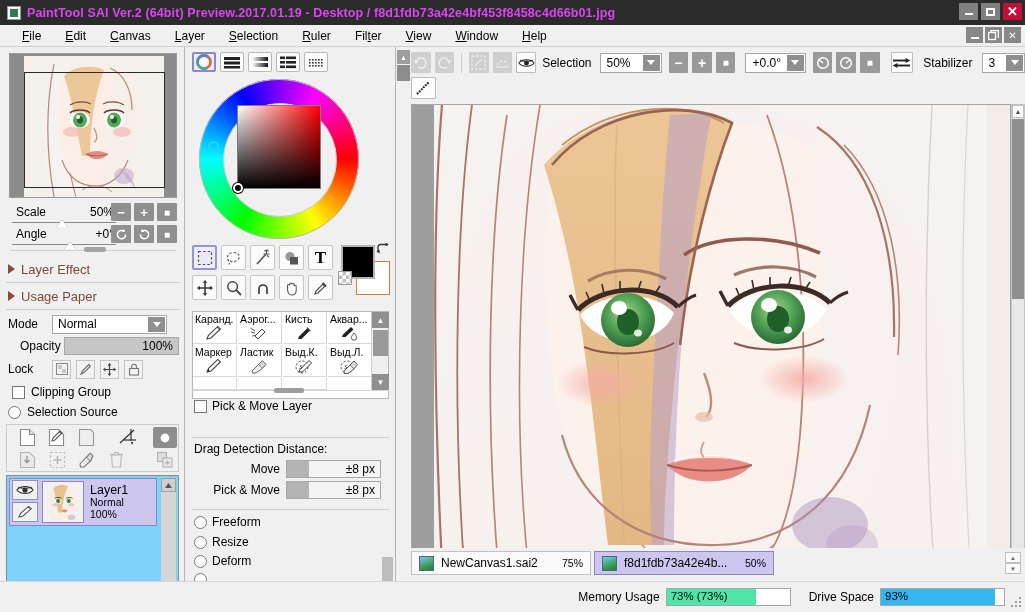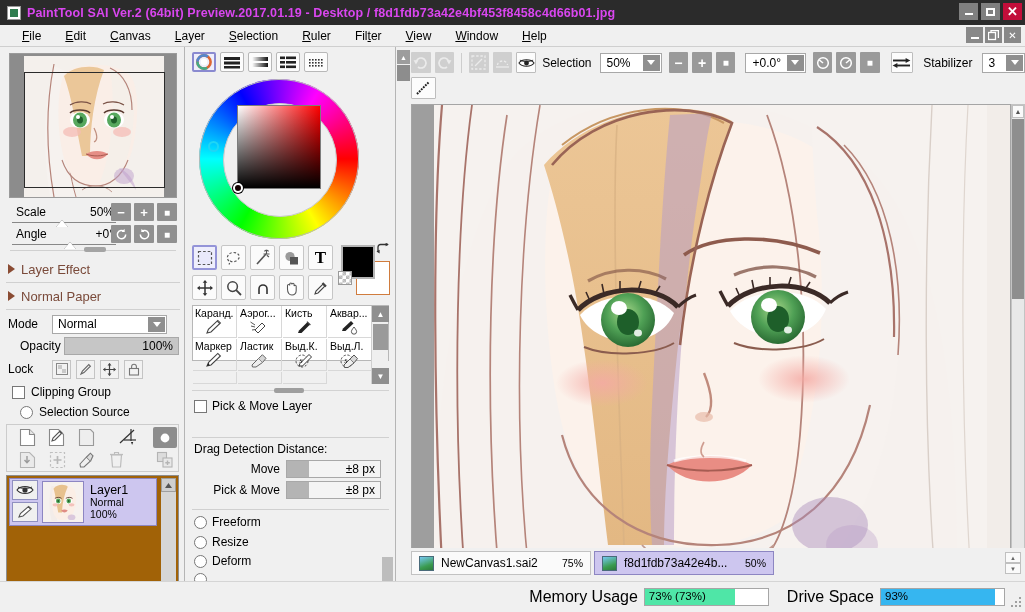--- a/index.html
+++ b/index.html
@@ -149,21 +149,21 @@
     position: absolute; left: 6px; top: 377px; width: 173px; height: 48px;
     background: #f0f0f0; border: 1px solid #cccccc;
   }
   .lbtn {
     position: absolute; width: 24px; height: 21px;
     display: flex; align-items: center; justify-content: center;
   }
 
   #layerlist {
     position: absolute; left: 6px; top: 428px; width: 173px; height: 130px;
-    background: #a16207; border: 1px solid #8d8d8d;
+    background: #7dd3fc; border: 1px solid #8d8d8d;
   }
   #layeritem {
     position: absolute; left: 2px; top: 2px; width: 148px; height: 48px;
     background: #cdc6ef; border: 1px solid #8d86c2; display: flex; align-items: center;
   }
   #layeritem .togs { width: 28px; margin-left: 2px; }
   #layeritem .tog {
     width: 26px; height: 20px; background: #f0f0f0; border: 1px solid #9090c0;
     display: flex; align-items: center; justify-content: center; margin-bottom: 2px;
   }
@@ -247,21 +247,21 @@
   #transp-sw {
     position: absolute; left: 152px; top: 224px; width: 14px; height: 14px;
     border: 1px solid #9a9a9a;
     background:
       linear-gradient(45deg, #bbb 25%, transparent 25%, transparent 75%, #bbb 75%),
       linear-gradient(45deg, #bbb 25%, #fff 25%, #fff 75%, #bbb 75%);
     background-size: 7px 7px; background-position: 0 0, 3.5px 3.5px;
   }
 
   #brushgrid {
-    position: absolute; left: 6px; top: 258px; width: 197px; height: 56px;
+    position: absolute; left: 6px; top: 264px; width: 197px; height: 88px;
     background: #fff; border: 1px solid #b7b7b7; padding-left: 40px;
   }
   .bcell {
     position: absolute; width: 44px; height: 32px; border-right: 1px solid #d8d8d8;
     border-bottom: 1px solid #d8d8d8; font-size: 10.5px; overflow: hidden;
   }
   .bcell .bname { position: absolute; left: 2px; top: 1px; white-space: nowrap; }
   .bcell .bico { position: absolute; left: 12px; top: 13px; font-size: 14px; }
   #brushgrid .bscroll {
     position: absolute; right: 0; top: 0; width: 17px; height: 78px; background: #efefef;
@@ -362,21 +362,21 @@
     width: 16px; height: 11px; background: #fafafa; border: 1px solid #c0c0c0;
     display: flex; align-items: center; justify-content: center; font-size: 6px; color: #666;
   }
 
   
   #statusbar {
     position: absolute; left: 0; top: 581px; width: 1025px; height: 31px;
     background: #f0f0f0; border-top: 1px solid #d5d5d5;
     display: flex; align-items: center; justify-content: flex-end; padding-right: 20px; gap: 6px;
   }
-  #statusbar .lbl { font-size: 16px; }
+  #statusbar .lbl { font-size: 12px; }
   .meter {
     position: relative; height: 18px; background: #fff; border: 1px solid #a6a6a6; overflow: hidden;
   }
   .meter .fill { position: absolute; left: 0; top: 0; height: 100%; }
   .meter .txt { position: absolute; left: 4px; top: 1px; font-size: 11.5px; }
   #grip { position: absolute; right: 3px; bottom: 3px; width: 12px; height: 12px; }
   #grip i { position: absolute; width: 2px; height: 2px; background: #a0a0a0; }
 
   .vsep { width: 1px; height: 20px; background: #cdcdcd; margin: 0 3px; }
   svg { display: block; }
@@ -509,21 +509,21 @@
     <div class="sep-h" style="position:absolute;left:10px;top:203px;width:166px;"></div>
     <div style="position:absolute;left:84px;top:200px;width:22px;height:5px;background:#a4a4a4;border-radius:2px;"></div>
 
     <div class="disclosure" style="top:211px;">
       <span class="tri"></span>
       <span>Layer Effect</span>
     </div>
     <div class="sep-h" style="position:absolute;left:6px;top:235px;width:174px;"></div>
     <div class="disclosure" style="top:238px;">
       <span class="tri"></span>
-      <span>Normal Paper</span>
+      <span>Usage Paper</span>
     </div>
     <div class="sep-h" style="position:absolute;left:6px;top:262px;width:174px;"></div>
 
     <div class="lrow" style="top:266px;">
       <span class="lbl">Mode</span>
       <div class="combo" style="width:115px;">
         <span>Normal</span>
         <span class="arrow"></span>
       </div>
     </div>
@@ -562,21 +562,21 @@
               <path d="M3.6 5.5 V3.6 a2.4 2.4 0 0 1 4.8 0 V5.5" fill="none" stroke="#777" stroke-width="1.1"></path>
             </svg>
         </div>
       </div>
     </div>
 
     <div class="lrow" style="top:334px;padding-left:12px;gap:6px;">
       <span class="chk"></span>
       <span>Clipping Group</span>
     </div>
-    <div class="lrow" style="top:354px;padding-left:20px;gap:6px;">
+    <div class="lrow" style="top:354px;padding-left:8px;gap:6px;">
       <span class="radio"></span>
       <span>Selection Source</span>
     </div>
 
     <div id="layerbuttons">
       <div class="lbtn" style="left:8px;top:2px;">
         <svg width="17" height="19" viewBox="0 0 17 19">
             <path d="M1.5 1.5 h9 l5 5 v11 h-14 z" fill="#fff" stroke="#888" stroke-width="1.1"></path>
             <path d="M10.5 1.5 v5 h5" fill="#e6e6e6" stroke="#888" stroke-width="1.1"></path>
           </svg>

